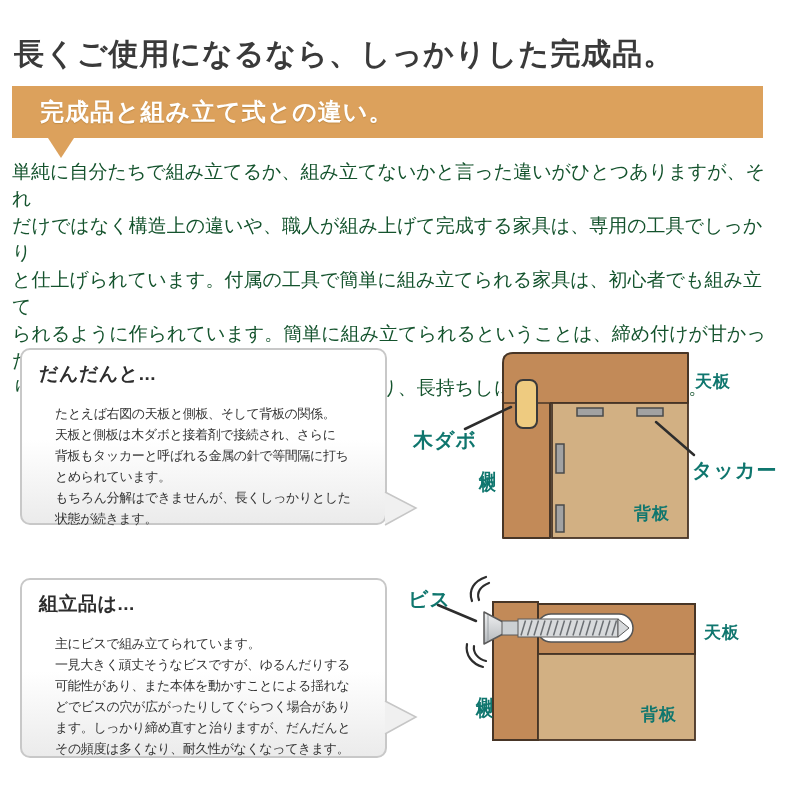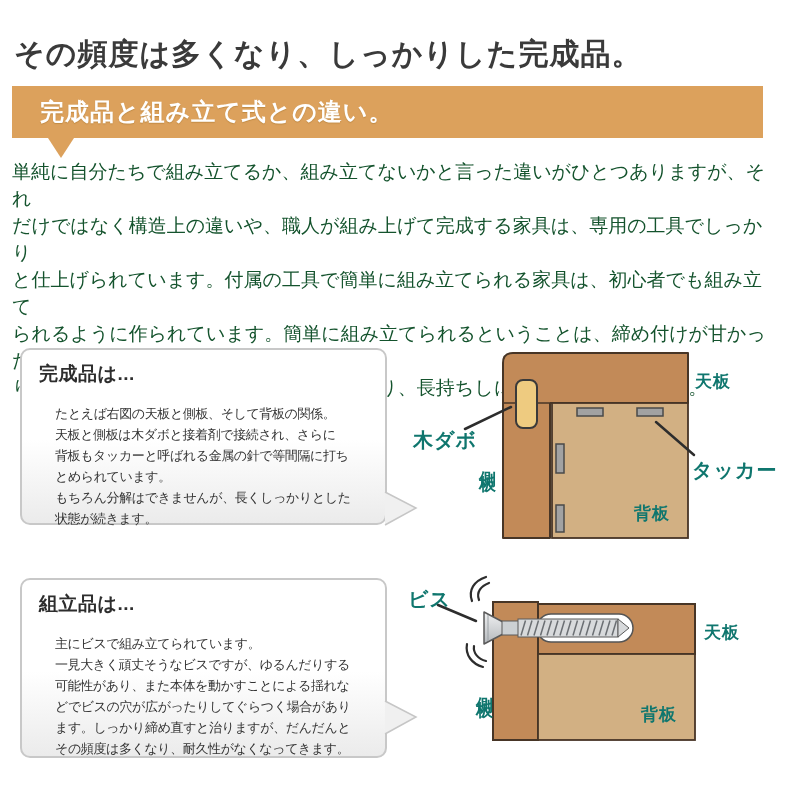--- a/index.html
+++ b/index.html
@@ -67,35 +67,35 @@
   
   .diagram { overflow:visible; }
   .diagram-1 { left:400px; top:345px; }
   .diagram-2 { left:400px; top:555px; }
 </style>
 </head>
 <body>
 
 <div class="page">
 
-  <h1 class="abs page-title">その頻度は多くなり、しっかりした完成品。</h1>
+  <h1 class="abs page-title">長くご使用になるなら、しっかりした完成品。</h1>
 
   <div class="abs banner">
     <span>完成品と組み立て式との違い。</span>
     <div class="banner-tail"></div>
   </div>
 
   <p class="abs intro">単純に自分たちで組み立てるか、組み立てないかと言った違いがひとつありますが、それ
 だけではなく構造上の違いや、職人が組み上げて完成する家具は、専用の工具でしっかり
 と仕上げられています。付属の工具で簡単に組み立てられる家具は、初心者でも組み立て
 られるように作られています。簡単に組み立てられるということは、締め付けが甘かった
 り、組み立てる精度が悪いと歪みなどがあり、長持ちしにくいとされています。</p>
 
   <div class="abs bubble bubble-1">
-    <h2>完成品は...</h2>
+    <h2>だんだんと...</h2>
     <p>たとえば右図の天板と側板、そして背板の関係。
 天板と側板は木ダボと接着剤で接続され、さらに
 背板もタッカーと呼ばれる金属の針で等間隔に打ち
 とめられています。
 もちろん分解はできませんが、長くしっかりとした
 状態が続きます。</p>
   </div>
   <svg class="abs bubble-tail tail-1" width="36" height="40">
     <path d="M0,2 L31,18 L0,35" fill="#f0f0f0" stroke="#c6c6c6" stroke-width="1.5"></path>
   </svg>

